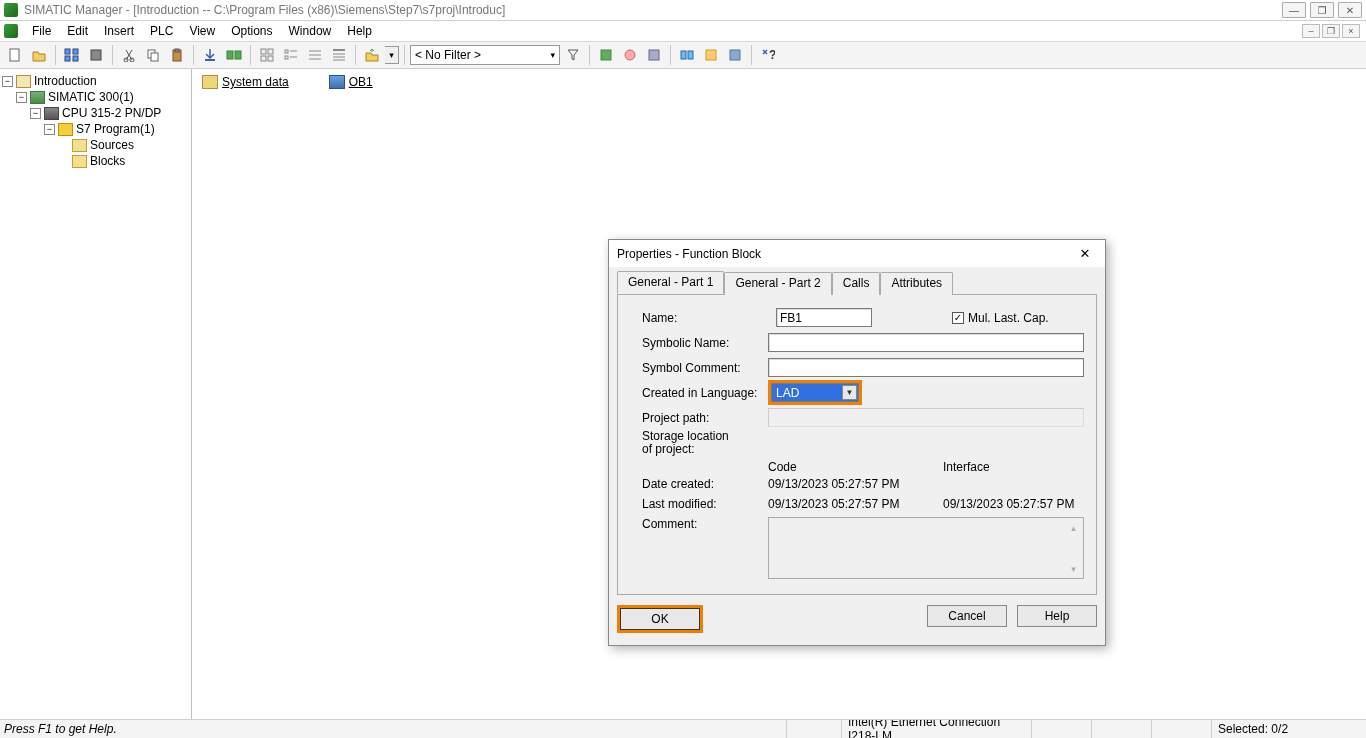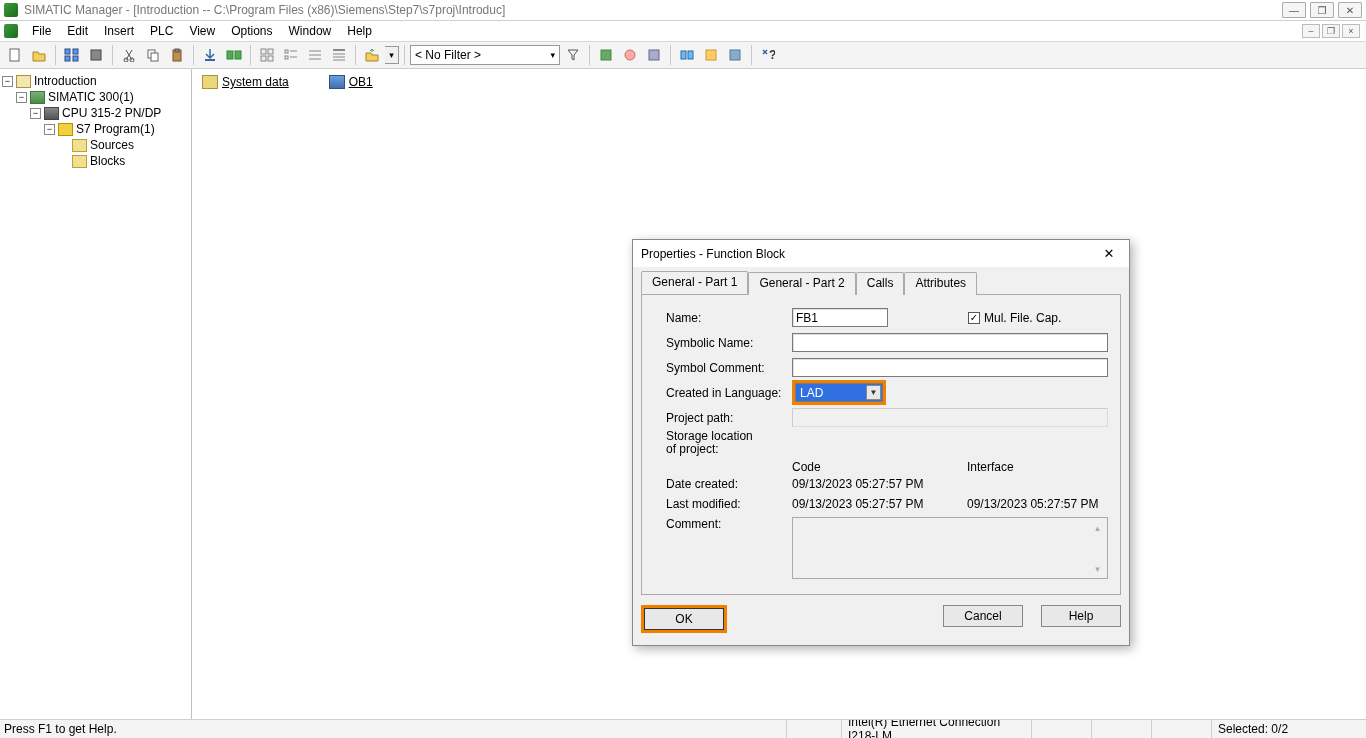--- a/index.html
+++ b/index.html
@@ -46,21 +46,21 @@
 .node-icon.cpu { background:linear-gradient(#888,#555); border-color:#444;}
 .node-icon.s7 { background:#f0d040; border-color:#c09000;}
 .node-icon.fold { background:#f0e090; border-color:#c0a030;}
 
 
 .statusbar { height:19px; border-top:1px solid #cfcfcf; background:#f4f4f4; display:flex; align-items:center;}
 .status-cell { padding:0 6px; border-left:1px solid #cfcfcf; height:100%; display:flex; align-items:center; overflow:hidden;}
 .status-cell:first-child{border-left:none; flex:0 0 auto; padding-left:4px;}
 
 
-.dialog { position:absolute; left:440px; top:170px; width:498px; background:#fff; border:1px solid #888; box-shadow:3px 3px 10px rgba(0,0,0,0.3);}
+.dialog { position:absolute; left:416px; top:170px; width:498px; background:#fff; border:1px solid #888; box-shadow:3px 3px 10px rgba(0,0,0,0.3);}
 .dlg-title { height:27px; display:flex; align-items:center; padding:0 8px; font-size:12px;}
 .dlg-close { margin-left:auto; width:24px; height:20px; display:flex;align-items:center;justify-content:center; font-size:13px; cursor:default;}
 .dlg-body { padding:4px 8px 8px 8px; background:#f0f0f0;}
 .tabs { display:flex; border-bottom:1px solid #aaa;}
 .tab { padding:3px 10px 4px 10px; border:1px solid #aaa; border-bottom:none; background:#f0f0f0; margin-right:0px; position:relative; top:1px; border-radius:2px 2px 0 0;}
 .tab.active { background:#f0f0f0; border-bottom:1px solid #f0f0f0; top:0px;}
 .tab-content { border:1px solid #aaa; border-top:none; padding:10px 12px 14px 24px; background:#f0f0f0; min-height:300px;}
 .form-row { display:flex; align-items:center; min-height:25px;}
 .form-label { width:126px; flex-shrink:0;}
 .text-input { border:1px solid #7a7a7a; background:#fff; padding:1px 3px; height:19px; box-shadow:inset 1px 1px 0 #ddd;}
@@ -72,21 +72,21 @@
 .combo .arrow { width:15px; height:15px; background:#e8e8e8; border:1px solid #888; color:#333; display:flex;align-items:center;justify-content:center; font-size:8px; margin-right:-3px;}
 .timestamps { margin-top:4px;}
 .ts-head { display:flex;}
 .ts-head > div:nth-child(1){width:126px;}
 .ts-head > div:nth-child(2){width:175px;}
 .ts-row { display:flex; height:20px; align-items:center;}
 .ts-row > div:nth-child(1){width:126px;}
 .ts-row > div:nth-child(2){width:175px;}
 .comment-box { border:1px solid #aaa; background:#f0f0f0; flex:1; height:62px; position:relative;}
 .comment-box .scroll-arrow { position:absolute; right:2px; width:15px; height:15px; background:#f0f0f0; display:flex;align-items:center;justify-content:center;font-size:9px;color:#aaa;}
-.dlg-buttons { display:flex; padding:10px 0 4px 0; gap:18px;}
+.dlg-buttons { display:flex; padding:10px 0 4px 0; gap:10px;}
 .btn { width:80px; height:22px; border:1px solid #888; background:#e8e8e8; display:flex;align-items:center;justify-content:center; cursor:default;}
 .btn-hl { border:3px solid #f08000; display:inline-flex;}
 .btn-hl .btn { border:1px solid #333;}
 
 svg { display:block;}
 </style>
 </head>
 <body>
 
 <div class="titlebar">
@@ -335,24 +335,24 @@
       <div class="dlg-body">
         <div class="tabs">
           <div class="tab active">General - Part 1</div>
           <div class="tab">General - Part 2</div>
           <div class="tab">Calls</div>
           <div class="tab">Attributes</div>
         </div>
         <div class="tab-content">
           <div class="form-row">
             <div class="form-label">Name:</div>
-            <input class="text-input" style="width: 96px;" value="FB1">
+            <input class="text-input" style="width: 96px; margin-left: 8px;" value="FB1">
             <div class="chk">
               <div class="chk-box">✓</div>
-              <span>Mul. File. Cap.</span>
+              <span>Mul. Last. Cap.</span>
             </div>
           </div>
           <div class="form-row">
             <div class="form-label">Symbolic Name:</div>
             <input class="text-input" style="flex: 1 1 0%;">
           </div>
           <div class="form-row">
             <div class="form-label">Symbol Comment:</div>
             <input class="text-input" style="flex: 1 1 0%;">
           </div>
@@ -407,20 +407,20 @@
           <div style="flex:1"></div>
           <div class="btn">Cancel</div>
           <div class="btn">Help</div>
         </div>
       </div>
     </div>
   </div>
 </div>
 
 <div class="statusbar">
-  <div class="status-cell" style="flex:1;">Press F1 to get Help.</div>
+  <div class="status-cell" style="flex:1;font-style:italic;">Press F1 to get Help.</div>
   <div class="status-cell" style="width:55px;"></div>
   <div class="status-cell" style="width:190px;">Intel(R) Ethernet Connection I218-LM</div>
   <div class="status-cell" style="width:60px;"></div>
   <div class="status-cell" style="width:60px;"></div>
   <div class="status-cell" style="width:60px;"></div>
   <div class="status-cell" style="width:155px;">Selected:  0/2</div>
 </div>
 
 </body></html>

